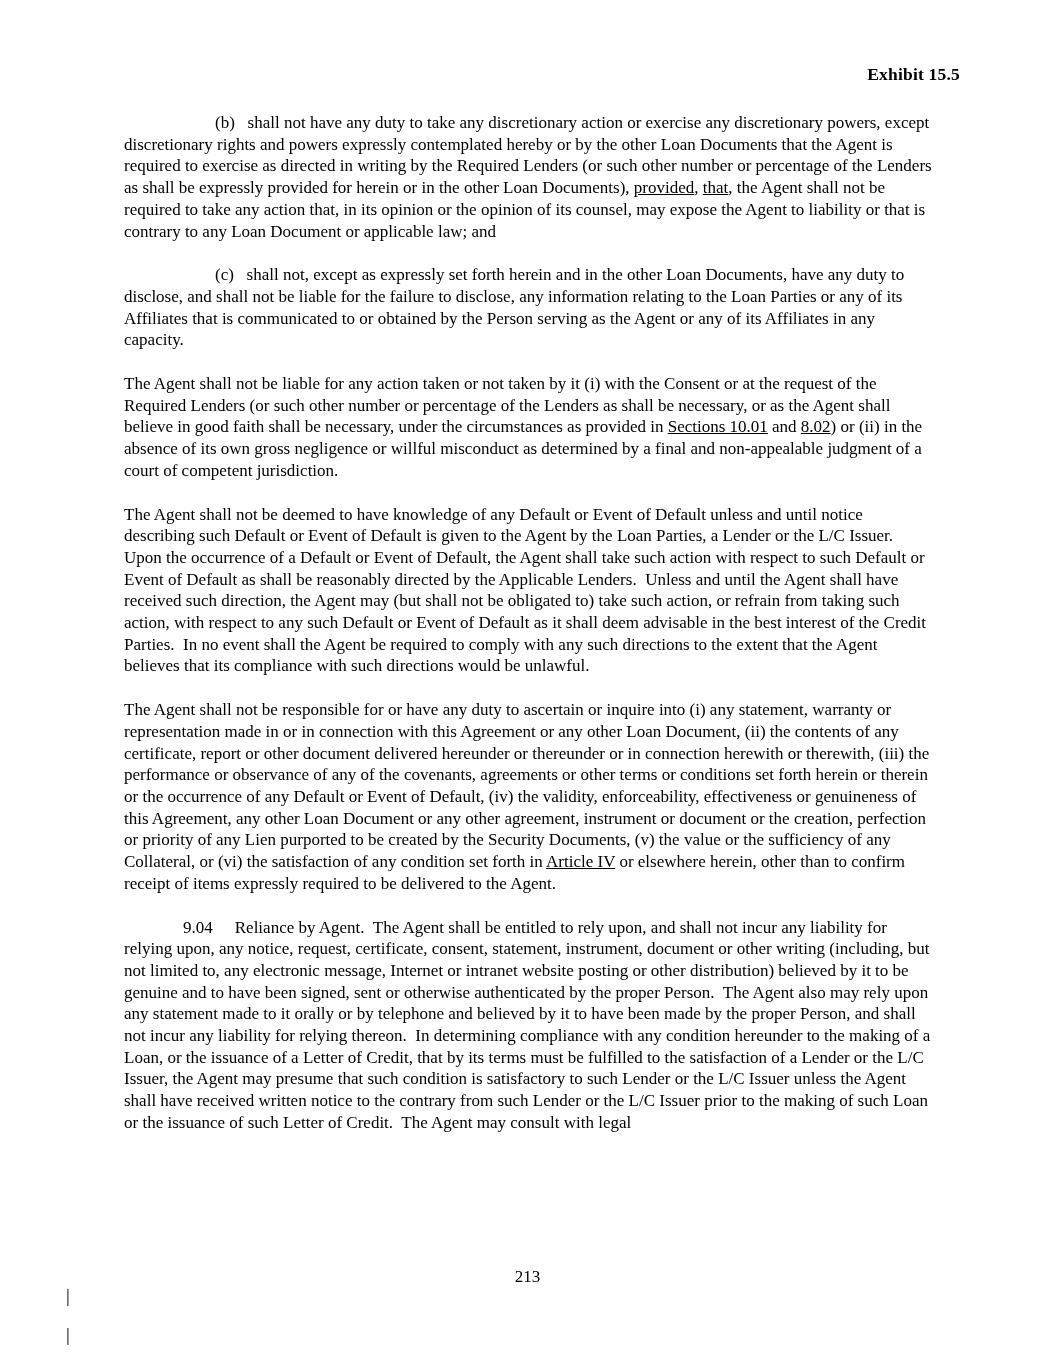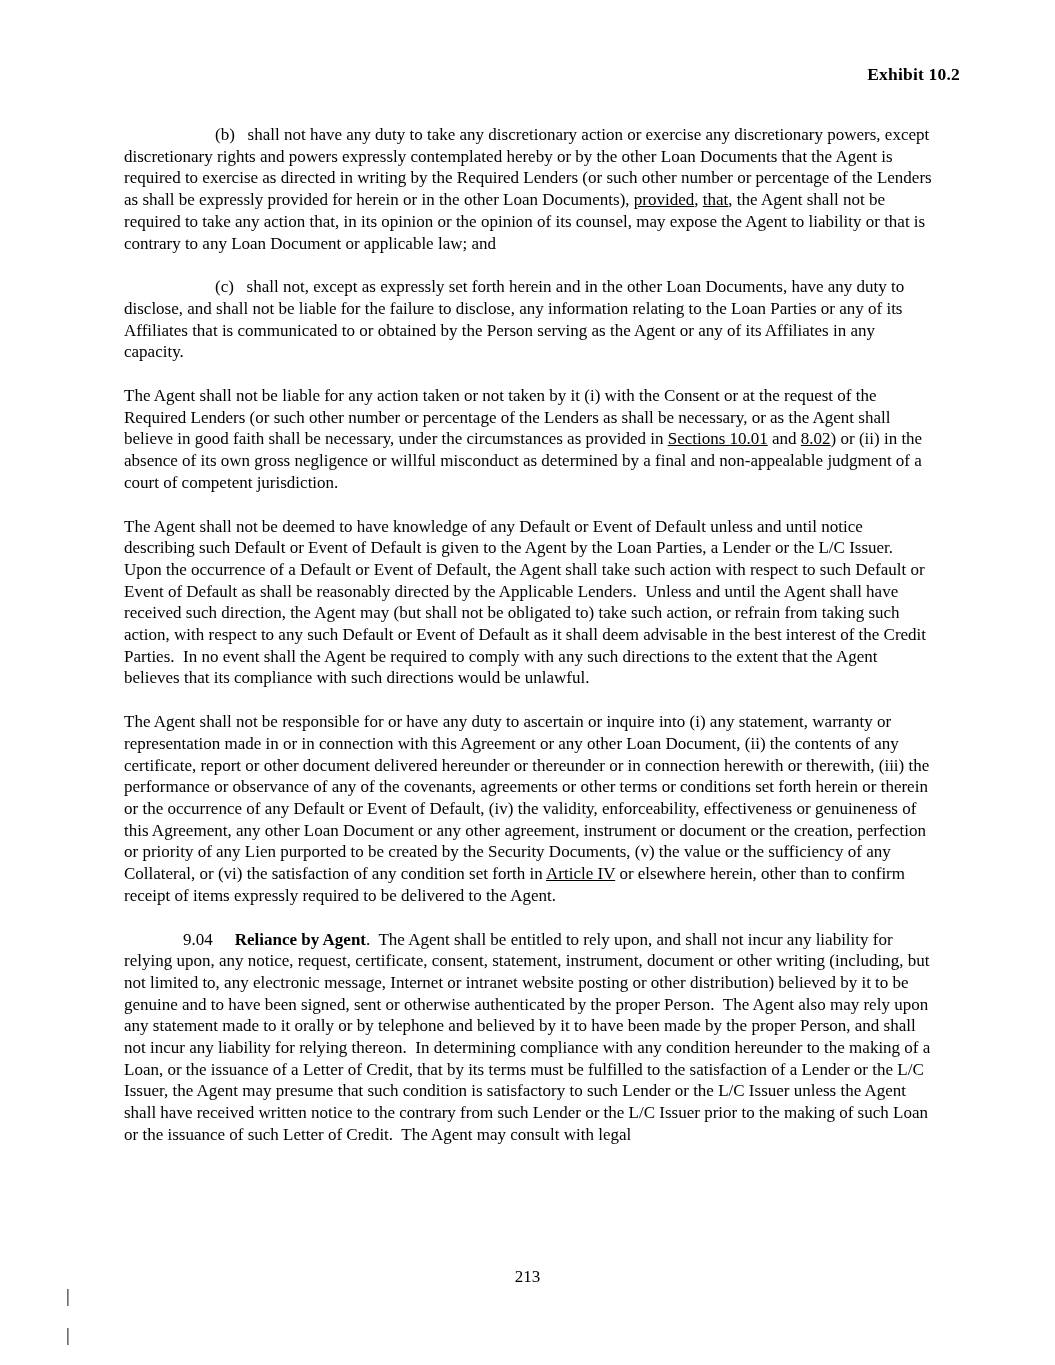--- a/index.html
+++ b/index.html
@@ -18,33 +18,33 @@
   .exhibit-label {
     position: absolute;
     top: 64px;
     right: 95px;
     font-size: 17.5px;
     font-weight: bold;
     letter-spacing: 0.2px;
   }
   .document-body {
     position: absolute;
-    top: 124px;
+    top: 112px;
     left: 124px;
     width: 808px;
     font-size: 17px;
     line-height: 21.7px;
     text-align: left;
   }
   .document-body p.para {
     margin: 0 0 22px 0;
     padding: 0;
   }
   .u { text-decoration: underline; }
-  .b { font-weight: bold; text-align: center; }
+  .b { font-weight: normal; text-align: center; }
   .tab { display: inline-block; width: 22px; }
   .page-number {
     position: absolute;
     top: 1267px;
     left: 0;
     width: 1055px;
     text-align: center;
     font-size: 17px;
   }
   .change-bar {
@@ -53,21 +53,21 @@
     font-size: 19px;
     line-height: 19px;
     font-family: "Liberation Serif", serif;
   }
   .change-bar-1 { top: 1286px; }
   .change-bar-2 { top: 1325px; }
 </style>
 </head>
 <body>
 
-<div class="exhibit-label">Exhibit 10.2</div>
+<div class="exhibit-label">Exhibit 15.5</div>
 
 <div class="document-body" id="paragraphs">
     <p class="para" style="text-indent: 91px;"><span>(b)&nbsp;&nbsp;&nbsp;shall not have any duty to take any discretionary action or exercise any discretionary powers, except discretionary rights and powers expressly contemplated hereby or by the other Loan Documents that the Agent is required to exercise as directed in writing by the Required Lenders (or such other number or percentage of the Lenders as shall be expressly provided for herein or in the other Loan Documents), </span><span class="u">provided</span><span>, </span><span class="u">that</span><span>, the Agent shall not be required to take any action that, in its opinion or the opinion of its counsel, may expose the Agent to liability or that is contrary to any Loan Document or applicable law; and</span></p>
     <p class="para" style="text-indent: 91px;"><span>(c)&nbsp;&nbsp;&nbsp;shall not, except as expressly set forth herein and in the other Loan Documents, have any duty to disclose, and shall not be liable for the failure to disclose, any information relating to the Loan Parties or any of its Affiliates that is communicated to or obtained by the Person serving as the Agent or any of its Affiliates in any capacity.</span></p>
     <p class="para"><span>The Agent shall not be liable for any action taken or not taken by it (i) with the Consent or at the request of the Required Lenders (or such other number or percentage of the Lenders as shall be necessary, or as the Agent shall believe in good faith shall be necessary, under the circumstances as provided in </span><span class="u">Sections 10.01</span><span> and </span><span class="u">8.02</span><span>) or (ii) in the absence of its own gross negligence or willful misconduct as determined by a final and non-appealable judgment of a court of competent jurisdiction.</span></p>
     <p class="para"><span>The Agent shall not be deemed to have knowledge of any Default or Event of Default unless and until notice describing such Default or Event of Default is given to the Agent by the Loan Parties, a Lender or the L/C Issuer. Upon the occurrence of a Default or Event of Default, the Agent shall take such action with respect to such Default or Event of Default as shall be reasonably directed by the Applicable Lenders.&nbsp; Unless and until the Agent shall have received such direction, the Agent may (but shall not be obligated to) take such action, or refrain from taking such action, with respect to any such Default or Event of Default as it shall deem advisable in the best interest of the Credit Parties.&nbsp; In no event shall the Agent be required to comply with any such directions to the extent that the Agent believes that its compliance with such directions would be unlawful.</span></p>
     <p class="para"><span>The Agent shall not be responsible for or have any duty to ascertain or inquire into (i) any statement, warranty or representation made in or in connection with this Agreement or any other Loan Document, (ii) the contents of any certificate, report or other document delivered hereunder or thereunder or in connection herewith or therewith, (iii) the performance or observance of any of the covenants, agreements or other terms or conditions set forth herein or therein or the occurrence of any Default or Event of Default, (iv) the validity, enforceability, effectiveness or genuineness of this Agreement, any other Loan Document or any other agreement, instrument or document or the creation, perfection or priority of any Lien purported to be created by the Security Documents, (v) the value or the sufficiency of any Collateral, or (vi) the satisfaction of any condition set forth in </span><span class="u">Article IV</span><span> or elsewhere herein, other than to confirm receipt of items expressly required to be delivered to the Agent.</span></p>
     <p class="para" style="text-indent: 59px;"><span>9.04</span><span class="tab"></span><span class="b">Reliance by Agent</span><span>.&nbsp; The Agent shall be entitled to rely upon, and shall not incur any liability for relying upon, any notice, request, certificate, consent, statement, instrument, document or other writing (including, but not limited to, any electronic message, Internet or intranet website posting or other distribution) believed by it to be genuine and to have been signed, sent or otherwise authenticated by the proper Person.&nbsp; The Agent also may rely upon any statement made to it orally or by telephone and believed by it to have been made by the proper Person, and shall not incur any liability for relying thereon.&nbsp; In determining compliance with any condition hereunder to the making of a Loan, or the issuance of a Letter of Credit, that by its terms must be fulfilled to the satisfaction of a Lender or the L/C Issuer, the Agent may presume that such condition is satisfactory to such Lender or the L/C Issuer unless the Agent shall have received written notice to the contrary from such Lender or the L/C Issuer prior to the making of such Loan or the issuance of such Letter of Credit.&nbsp; The Agent may consult with legal</span></p>
   </div>
 

